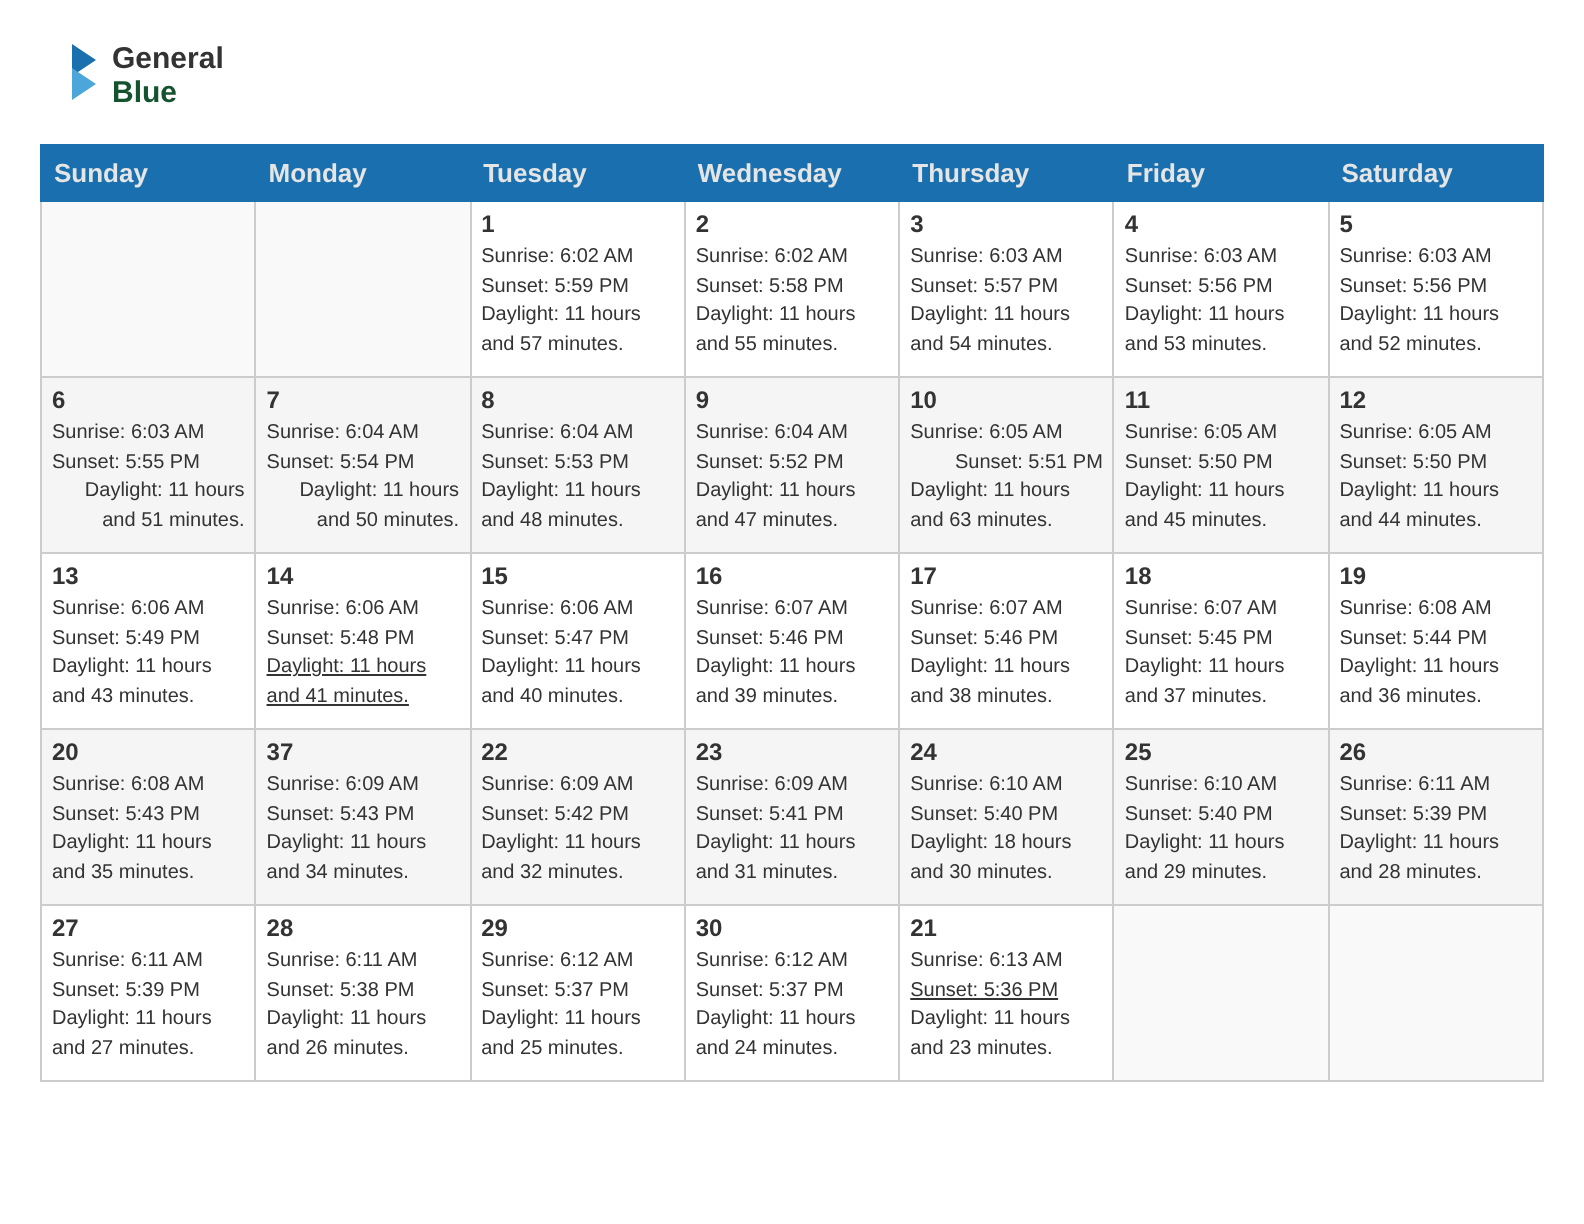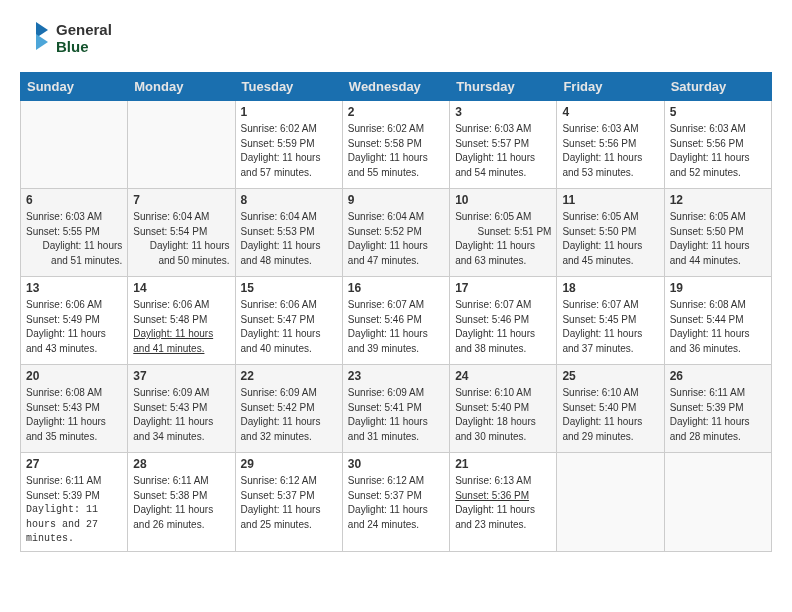--- a/index.html
+++ b/index.html
@@ -327,21 +327,21 @@
             <span style="display: block;">Daylight: 11 hours and 28 minutes.</span>
           </div>
         </td>
       </tr>
       <tr>
         <td>
           <span class="day-num">27</span>
           <div class="day-info">
             <span style="display: block;">Sunrise: 6:11 AM</span>
             <span style="display: block;">Sunset: 5:39 PM</span>
-            <span style="display: block; font-family: Liberation Mono, monospace;">Daylight: 11 hours and 27 minutes.</span>
+            <span style="display: block;">Daylight: 11 hours and 27 minutes.</span>
           </div>
         </td>
         <td>
           <span class="day-num">28</span>
           <div class="day-info">
             <span style="display: block;">Sunrise: 6:11 AM</span>
             <span style="display: block;">Sunset: 5:38 PM</span>
             <span style="display: block;">Daylight: 11 hours and 26 minutes.</span>
           </div>
         </td>

